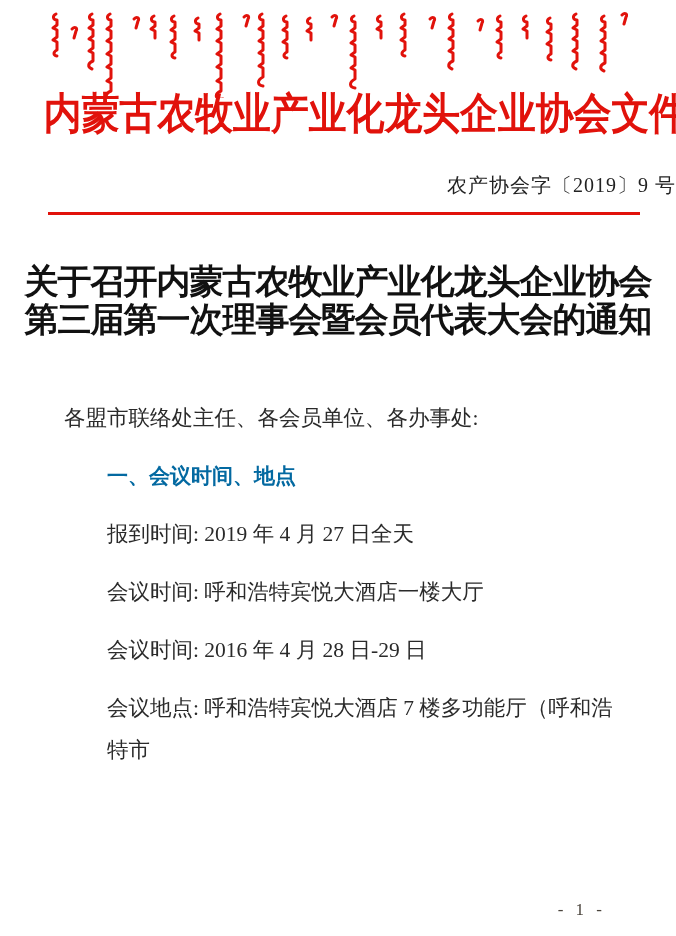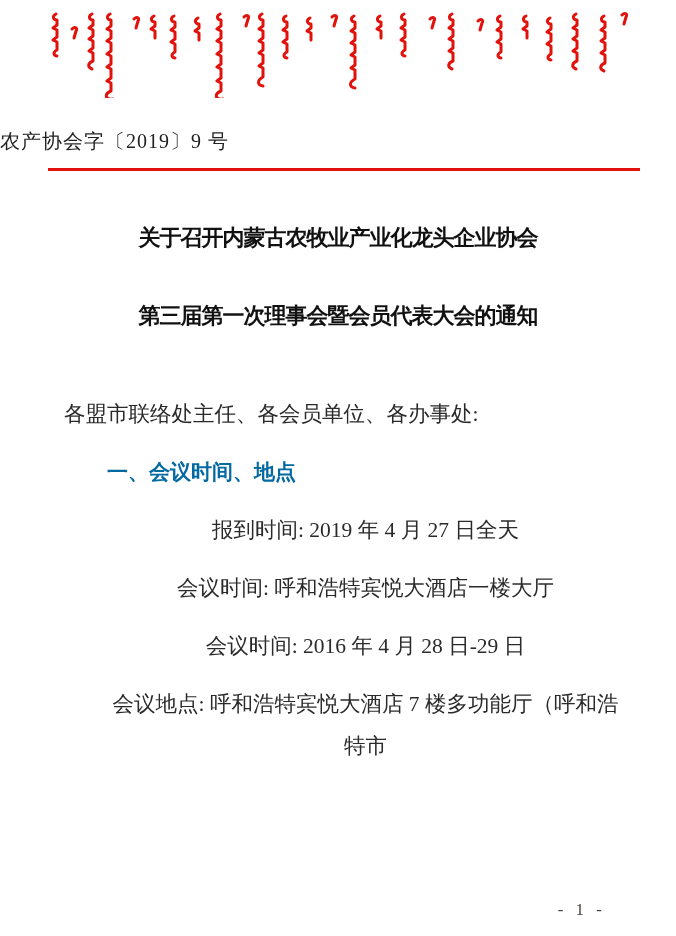--- a/index.html
+++ b/index.html
@@ -37,64 +37,64 @@
     font-size:43px;
     line-height:52px;
     font-weight:bold;
     color:var(--red);
     transform:scaleX(0.88);
     transform-origin:center;
     font-family:"Liberation Serif","DejaVu Serif",serif;
   }
   .doc-number{
     margin-top:32px;
-    text-align:left;
+    text-align:right;
     font-size:20px;
     line-height:26px;
     letter-spacing:1px;
     color:#222222;
   }
   .red-rule{
     height:3px;
     background:var(--red);
     margin:14px 36px 0 48px;
   }
   
   .notice-title{
     text-align:center;
     font-weight:bold;
-    font-size:22px;
+    font-size:34px;
     line-height:38px;
     letter-spacing:-1px;
     color:#111111;
     font-family:"Liberation Serif","DejaVu Serif",serif;
   }
   .notice-title.l1{margin-top:48px;}
-  .notice-title.l2{margin-top:40px;}
+  .notice-title.l2{}
   
   .body-text{
     margin:58px 36px 0 48px;
     font-size:21.5px;
     line-height:42px;
     color:#2a2a2a;
   }
   .body-text p{margin:16px;}
   .salutation{text-align:left;}
   .para{
     text-indent:43px;
     text-align:justify;
   }
   .section-heading{
     padding-left:43px;
     font-weight:bold;
     font-size:21px;
     color:#0369a1;
     font-family:"Liberation Sans","DejaVu Sans",sans-serif;
   }
-  .schedule-line{padding-left:43px;text-align:center;}
+  .schedule-line{padding-left:43px;}
   
   .page-number{
     position:absolute;
     right:70px;
     bottom:16px;
     font-size:17px;
     letter-spacing:4px;
     color:#4a443c;
   }
 </style>
@@ -135,20 +135,23 @@
       <use href="#mgS" x="430" y="8"></use>
       <use href="#mgM2" x="452" y="4"></use>
       <use href="#mgM1" x="478" y="4"></use>
       <use href="#mgM2" x="502" y="6"></use>
       <use href="#mgL1" x="528" y="2"></use>
       <use href="#mgL1" x="556" y="4"></use>
       <use href="#mgS" x="574" y="2"></use>
     </svg>
   </div>
 
+  <div class="org-title-row">
+    <span class="org-title-inner">内蒙古农牧业产业化龙头企业协会文件</span>
+  </div>
 
   <div class="doc-number">农产协会字〔2019〕9 号</div>
 
   <div class="red-rule"></div>
 
   <div class="notice-title l1">关于召开内蒙古农牧业产业化龙头企业协会</div>
   <div class="notice-title l2">第三届第一次理事会暨会员代表大会的通知</div>
 
   <div class="body-text">
     <p class="salutation">各盟市联络处主任、各会员单位、各办事处:</p>

